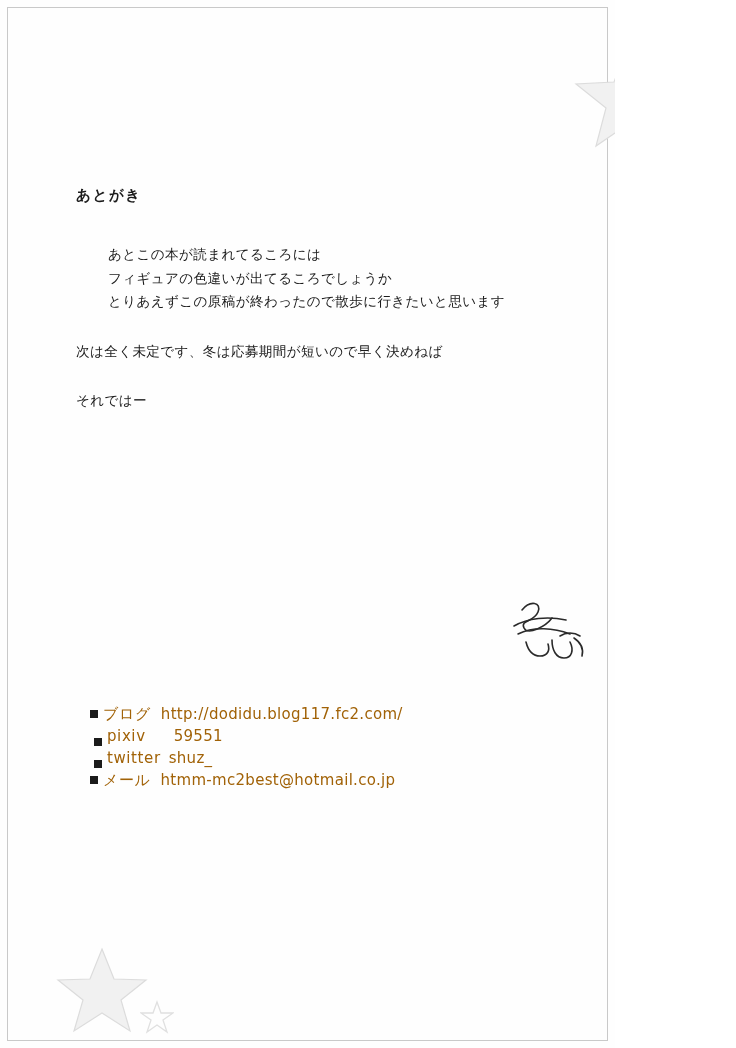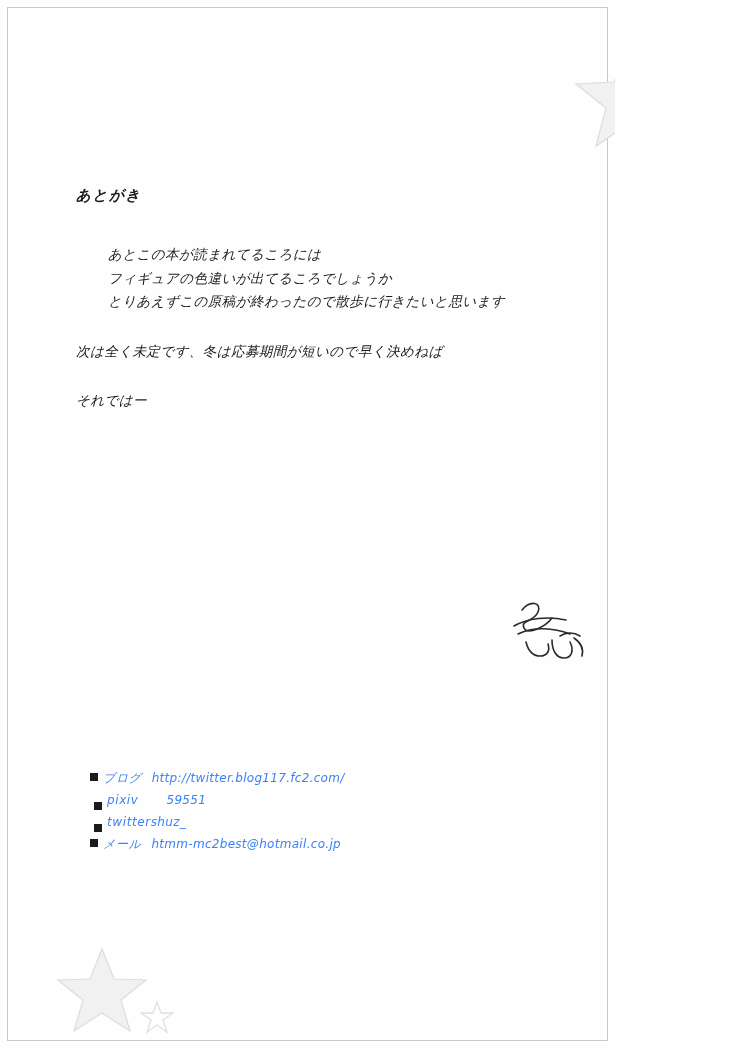--- a/index.html
+++ b/index.html
@@ -14,21 +14,20 @@
     color: #1a1a1a;
     overflow: hidden;
   }
   .page {
     position: relative;
     width: 615px;
     height: 1048px;
     background: #fefefe;
     box-sizing: border-box;
     overflow: hidden;
-    font-style: italic;
   }
   
   .page-frame {
     position: absolute;
     left: 7px;
     top: 7px;
     right: 7px;
     bottom: 7px;
     border: 1px solid #c9c9c9;
     pointer-events: none;
@@ -81,25 +80,25 @@
     top: 596px;
     width: 92px;
     height: 72px;
   }
   .signature svg { display: block; }
 
   
   .links {
     position: absolute;
     left: 90px;
-    top: 768px;
+    top: 704px;
     width: 520px;
-    font-size: 12px;
+    font-size: 15px;
     line-height: 20.5px;
-    color: #3b82f6;
+    color: #a16207;
   }
   .link-row {
     display: flex;
     align-items: baseline;
     white-space: pre;
     margin-bottom: 1.5px;
   }
   .bullet {
     display: inline-block;
     width: 8px;
@@ -179,33 +178,33 @@
         <path d="M52,40 C58,36 66,36 72,40"></path>
       </g>
     </svg>
   </div>
 
   <div class="links">
 
     <div class="link-row">
       <span class="bullet"></span>
       <span class="link-label">ブログ</span>
-      <span class="link-value" style="margin-left:10px">http://twitter.blog117.fc2.com/</span>
+      <span class="link-value" style="margin-left:10px">http://dodidu.blog117.fc2.com/</span>
     </div>
 
     <div class="link-row row-indent">
       <span class="bullet"></span>
       <span class="link-label">pixiv</span>
       <span class="link-value" style="margin-left:28px">59551</span>
     </div>
 
     <div class="link-row row-indent">
       <span class="bullet"></span>
       <span class="link-label">twitter</span>
-      <span class="link-value" style="">shuz_</span>
+      <span class="link-value" style="margin-left:8px">shuz_</span>
     </div>
 
     <div class="link-row">
       <span class="bullet"></span>
       <span class="link-label">メール</span>
       <span class="link-value" style="margin-left:10px">htmm-mc2best@hotmail.co.jp</span>
     </div>
 
   </div>
 

